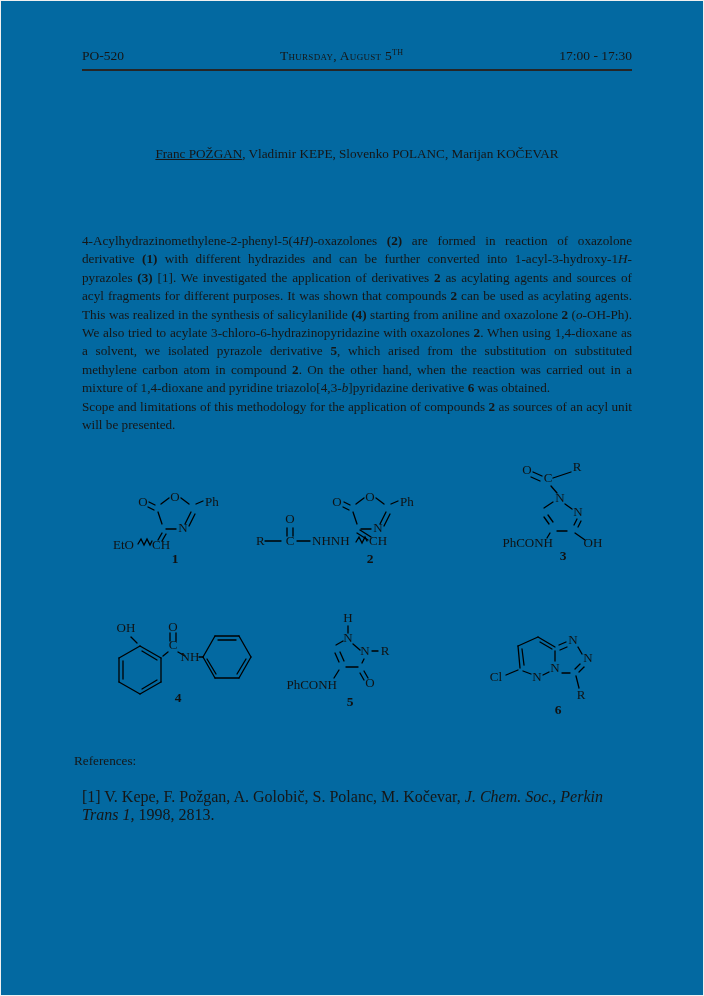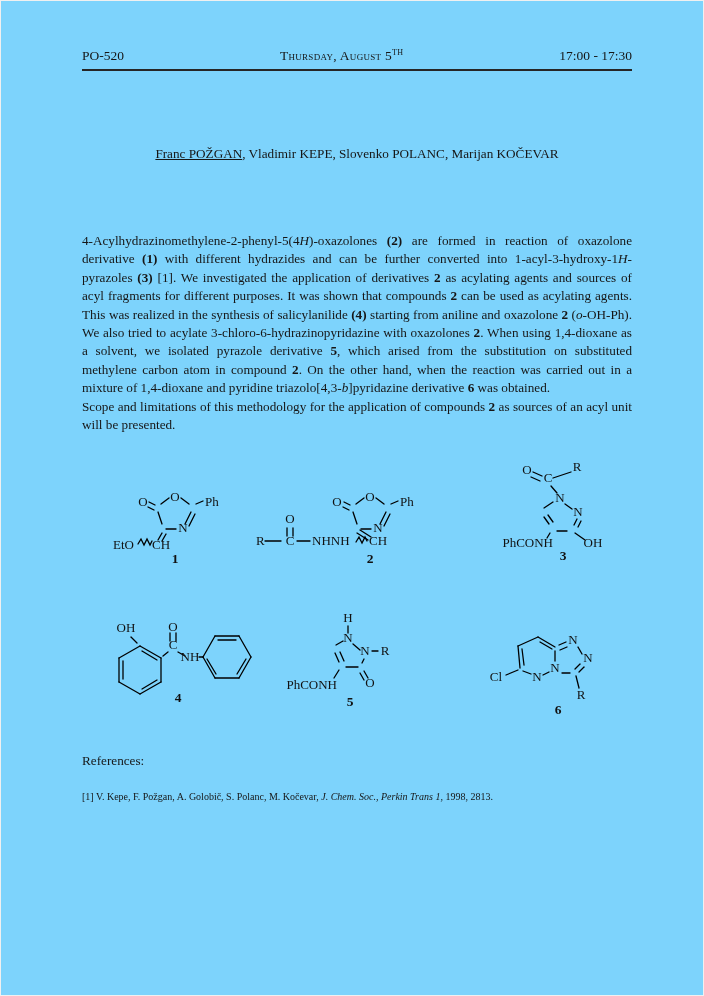--- a/index.html
+++ b/index.html
@@ -1,39 +1,39 @@
 <!DOCTYPE html>
 <html><head>
 <meta charset="utf-8">
 <style>
   html,body{margin:0;padding:0;background:#e8e8e8;}
   .page{
     position:relative;width:704px;height:996px;margin:0 auto;
-    background:#7dd3fc;box-shadow:inset 0 0 0 1px #f0f0f0;
+    background:#0369a1;box-shadow:inset 0 0 0 1px #f0f0f0;
     font-family:"Liberation Serif","DejaVu Serif",serif;color:#161616;
     overflow:hidden;
   }
   .abs{position:absolute;}
   
   .hdr{left:82px;width:550px;top:48px;display:flex;justify-content:space-between;
        align-items:baseline;border-bottom:2px solid #262626;padding-bottom:5px;
        font-size:13.5px;}
   .hdr .date{font-variant:small-caps;letter-spacing:.3px;}
   .hdr sup{font-size:8px;vertical-align:super;line-height:0;margin-top:7px;}
   
   .title{left:82px;width:550px;top:91px;text-align:center;font-weight:bold;
          font-size:13.8px;line-height:20px;letter-spacing:.1px;}
   .authors{left:82px;width:550px;top:146px;text-align:center;font-size:13.2px;}
   .affil{left:82px;width:550px;top:169px;text-align:center;font-size:13.2px;line-height:17.5px;}
   
   .abstract{left:82px;width:550px;top:232px;text-align:justify;font-size:13.2px;
             line-height:18.4px;}
   
-  .refhead{left:82px;top:753px;font-size:13.2px;}
-  .refentry{left:82px;width:550px;top:788px;font-size:10px;line-height:18.4px;}
+  .refhead{left:74px;top:753px;font-size:13.2px;}
+  .refentry{left:82px;width:550px;top:788px;font-size:16px;line-height:18.4px;}
   
   svg{overflow:visible;}
   svg line, svg polyline{stroke:#000;stroke-width:1.3;fill:none;stroke-linecap:round;}
   svg text{font-family:"Liberation Serif","DejaVu Serif",serif;font-size:13px;fill:#111;}
   svg text.num{font-weight:bold;font-size:13.5px;}
   .rich span{white-space:pre-wrap;}
 </style>
 </head>
 <body>
 

